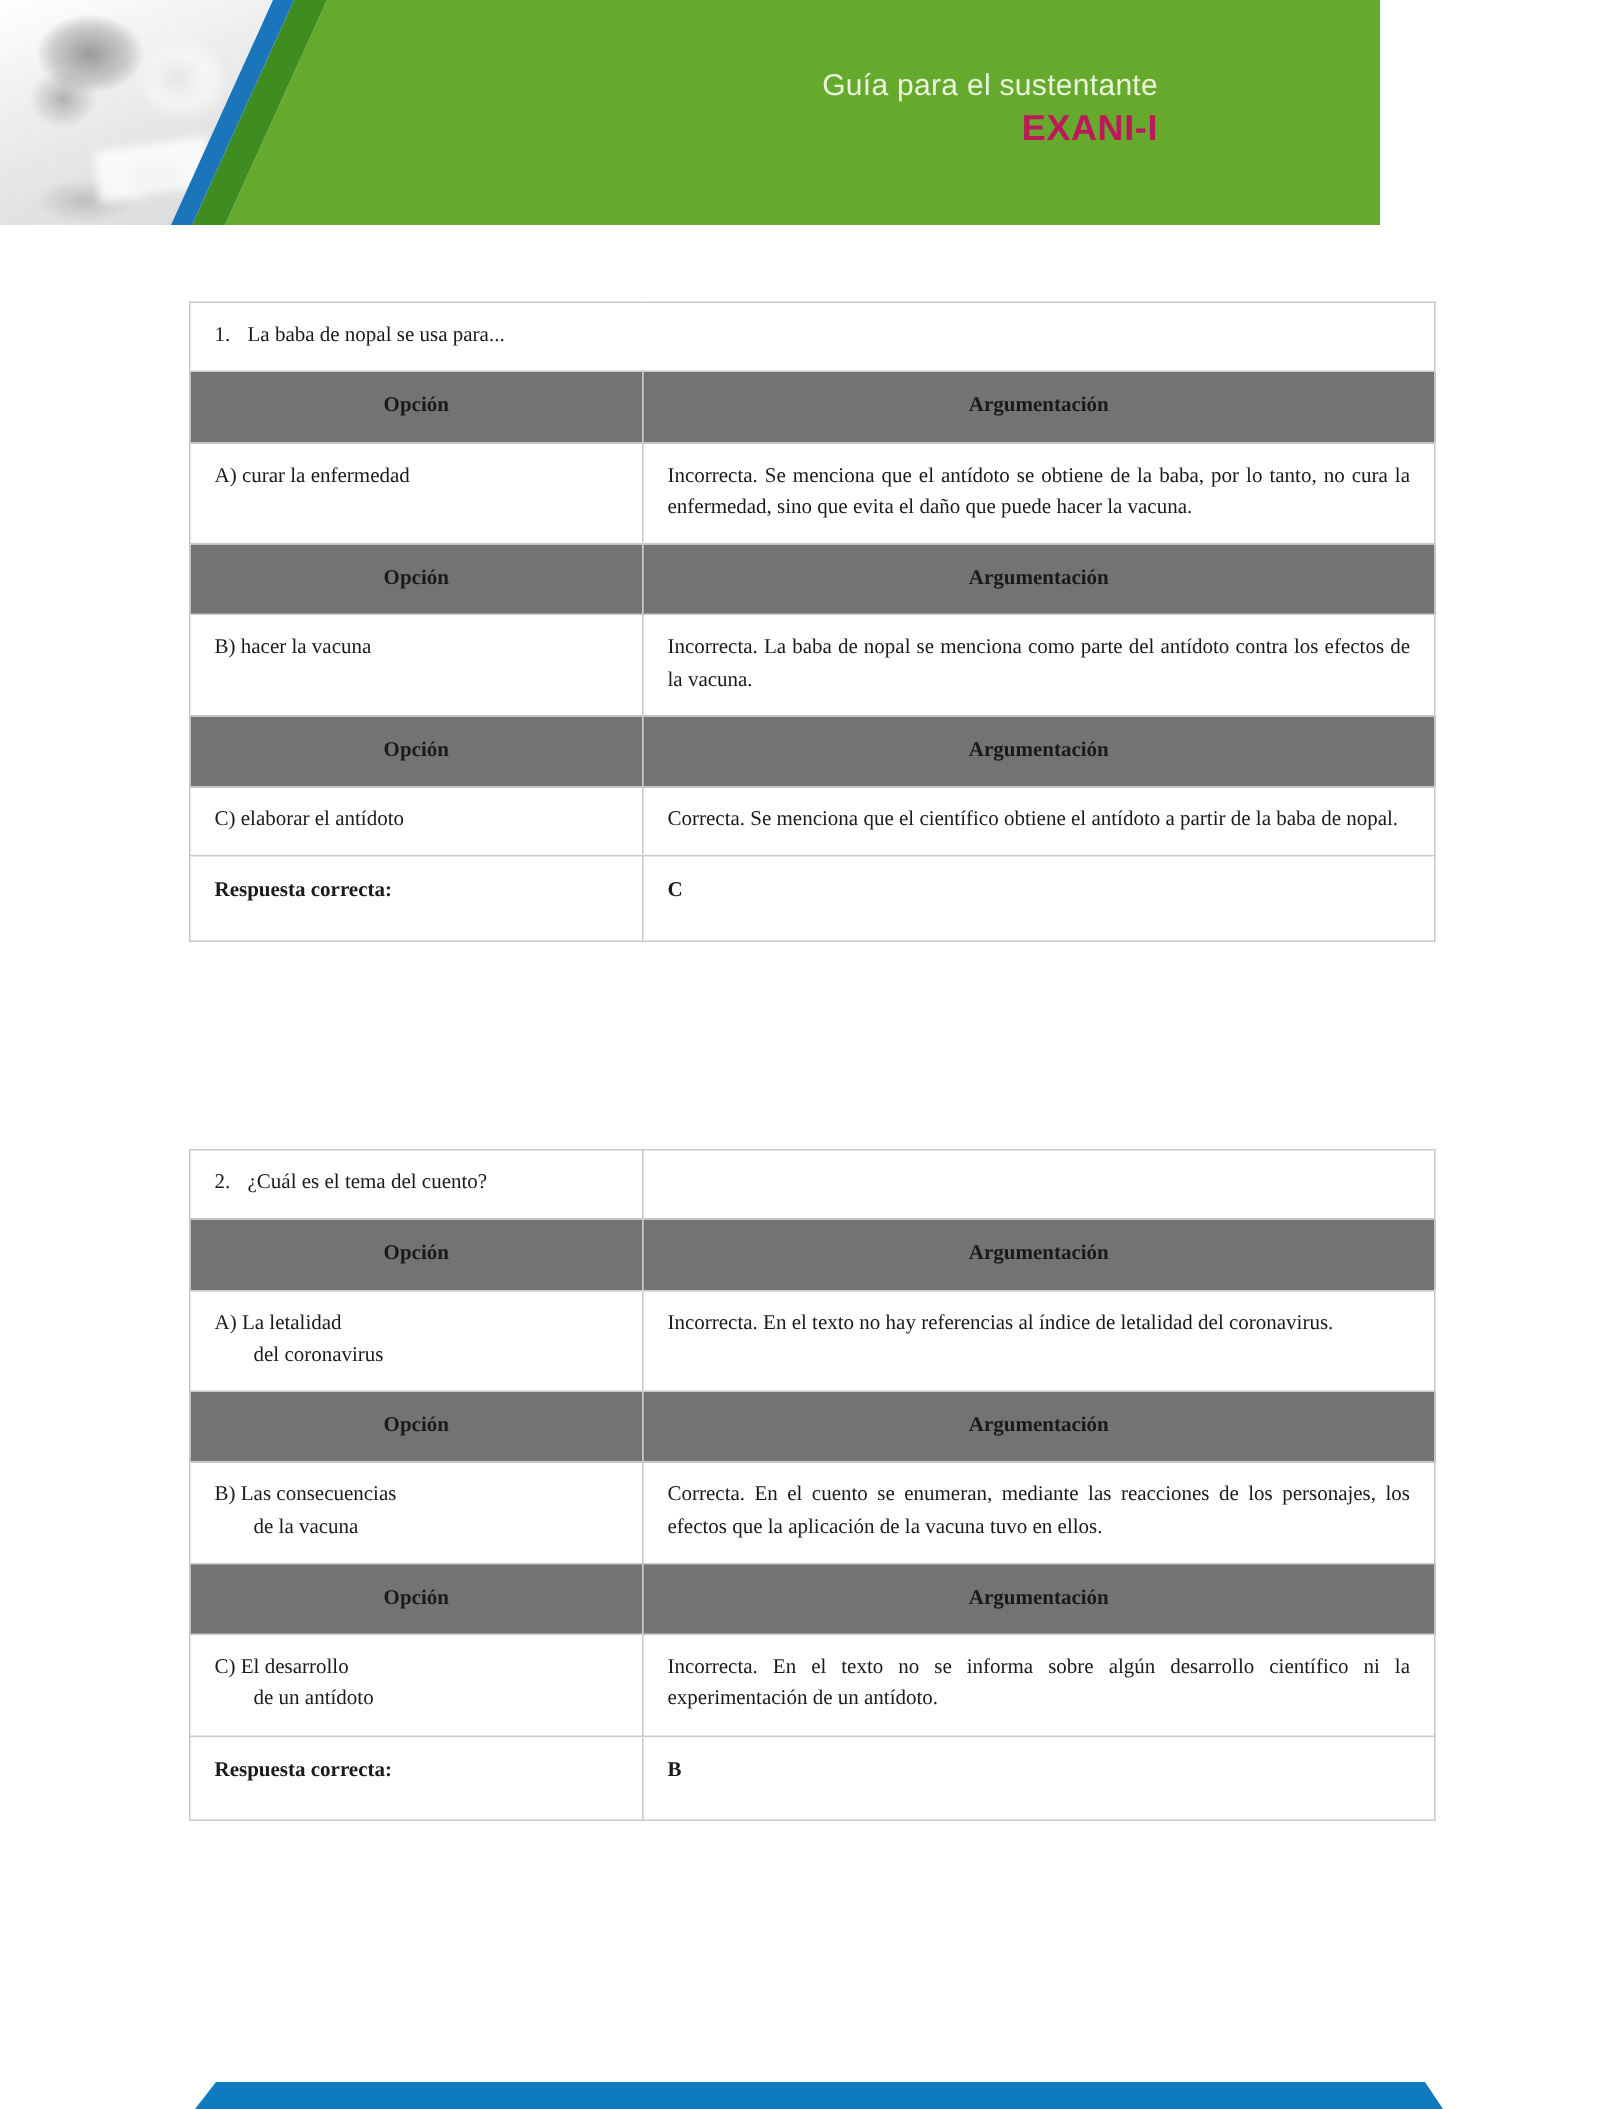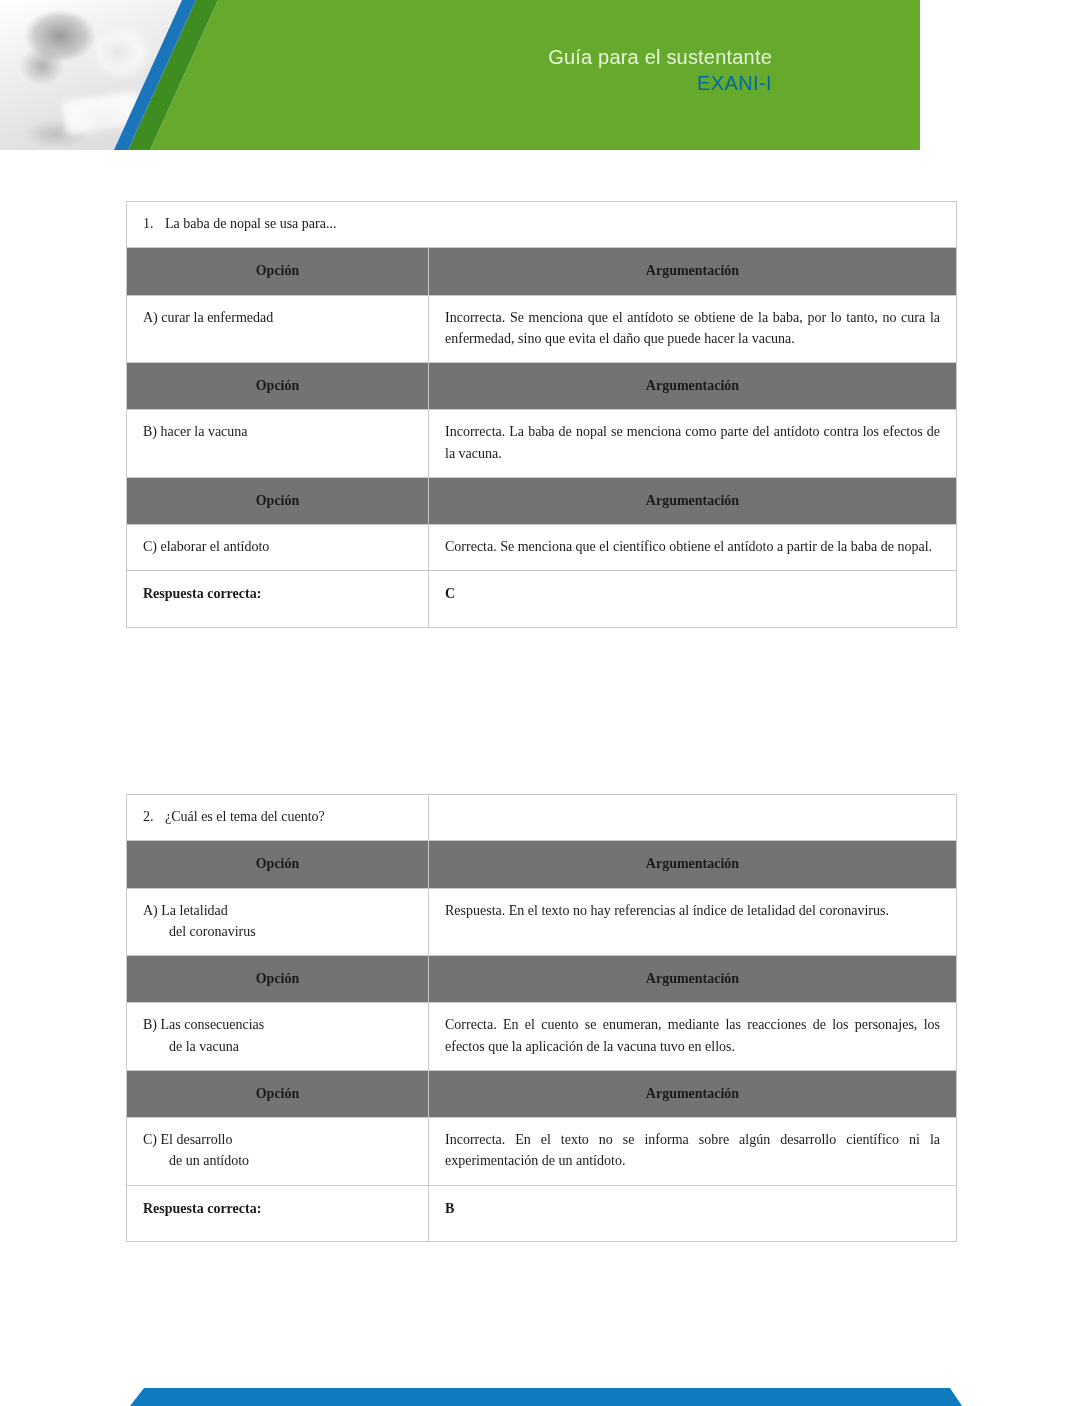--- a/index.html
+++ b/index.html
@@ -96,23 +96,23 @@
     font-family: "Liberation Sans", "DejaVu Sans", sans-serif;
     line-height: 1.32;
   }
   .header-title {
     font-size: 20px;
     color: #e9f4da;
     letter-spacing: 0.2px;
     display: block;
   }
   .header-subtitle {
-    font-size: 20px;
-    color: #0369a1;
-    font-weight: normal;
+    font-size: 24px;
+    color: #be185d;
+    font-weight: bold;
     letter-spacing: 0.4px;
     display: block;
   }
   .header-divider {
     position: absolute;
     left: 956px;
     top: 37px;
     width: 2px;
     height: 78px;
     background: rgba(255,255,255,0.55);
@@ -126,21 +126,21 @@
     color: #eef7e3;
   }
 
   
   .table-wrap {
     position: absolute;
     left: 126px;
     width: 830px;
   }
   #qa-table-1 { top: 201px; }
-  #qa-table-2 { top: 794px; }
+  #qa-table-2 { top: 766px; }
 
   table.qa {
     width: 830px;
     border-collapse: collapse;
     table-layout: fixed;
     background: #ffffff;
   }
   table.qa td {
     border: 1px solid #c9c9c9;
     vertical-align: top;
@@ -275,21 +275,21 @@
 
       <tr class="header-row">
         <td>Opción</td>
         <td>Argumentación</td>
       </tr>
       <tr>
         <td class="option-cell">
           <span>A) La letalidad</span>
           <span class="opt-line2">del coronavirus</span>
         </td>
-        <td class="arg-cell">Respuesta. En el texto no hay referencias al índice de letalidad del coronavirus.</td>
+        <td class="arg-cell">Incorrecta. En el texto no hay referencias al índice de letalidad del coronavirus.</td>
       </tr>
 
       <tr class="header-row">
         <td>Opción</td>
         <td>Argumentación</td>
       </tr>
       <tr>
         <td class="option-cell">
           <span>B) Las consecuencias</span>
           <span class="opt-line2">de la vacuna</span>

